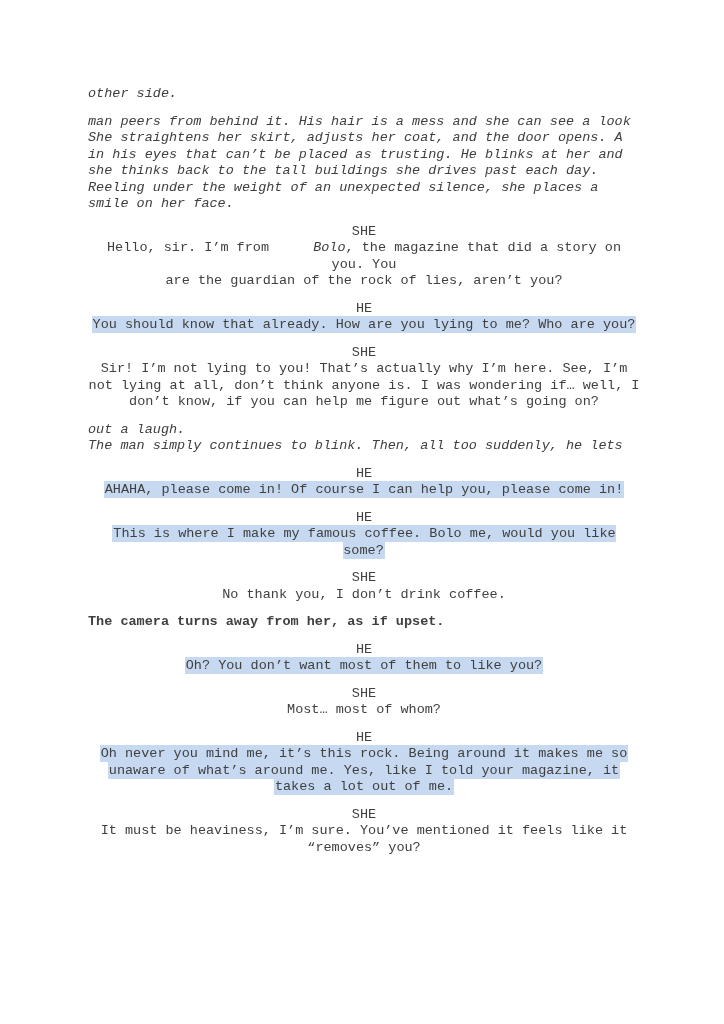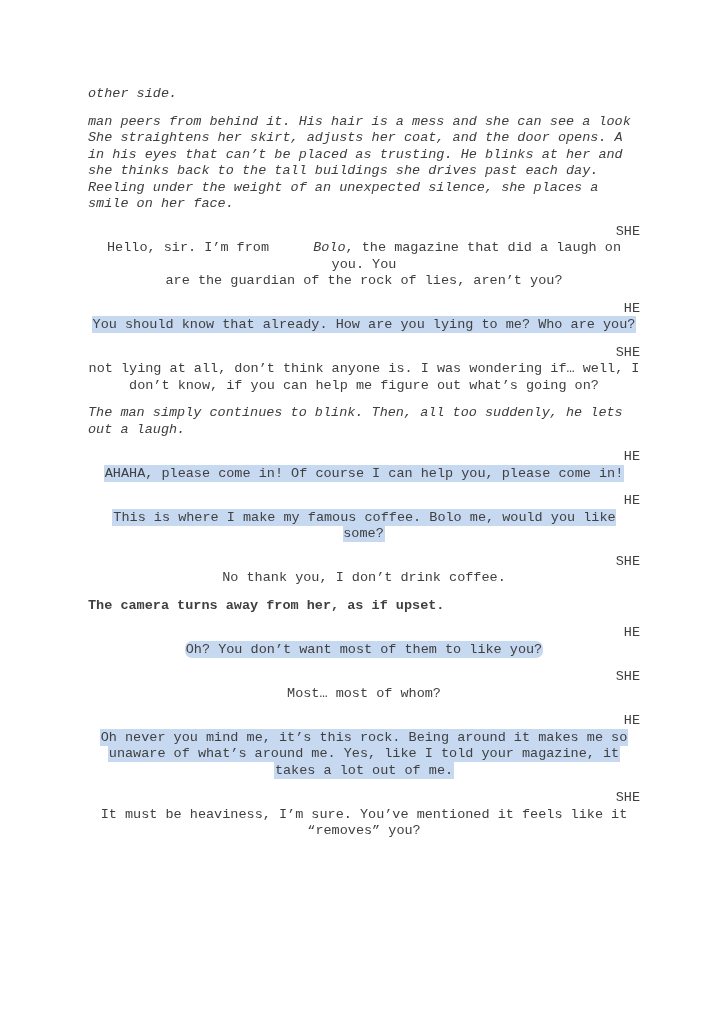--- a/index.html
+++ b/index.html
@@ -17,21 +17,21 @@
     overflow: hidden;
   }
   .content {
     padding: 86px 0 0 88px;
     width: 640px;
   }
   .block { margin-bottom: 11px; width: 552px; }
   .action { font-style: italic; text-align: left; }
   .camera { font-weight: bold; font-style: normal; text-align: left; }
   .cue { text-align: center; }
-  .char-name { text-align: right; }
+  .char-name { text-align: center; }
   .it { font-style: italic; margin-left: 36px; }
   .hl { background: #c7d9f1; padding: 1px 1px; }
   .line { min-height: 16.5px; }
 </style>
 </head>
 <body>
 
 <div class="page" style="background: rgb(255, 255, 255); color: rgb(64, 64, 64);">
   <div class="content">
 
@@ -43,38 +43,39 @@
       <div class="line">man peers from behind it. His hair is a mess and she can see a look</div>
       <div class="line">She straightens her skirt, adjusts her coat, and the door opens. A</div>
       <div class="line">in his eyes that can’t be placed as trusting. He blinks at her and</div>
       <div class="line">she thinks back to the tall buildings she drives past each day.</div>
       <div class="line">Reeling under the weight of an unexpected silence, she places a</div>
       <div class="line">smile on her face.</div>
     </div>
 
     <div class="block cue">
       <div class="line char-name">SHE</div>
-      <div class="line"><span>Hello, sir. I’m from </span><span class="it">Bolo</span><span>, the magazine that did a laugh on you. You</span></div>
+      <div class="line"><span>Hello, sir. I’m from </span><span class="it">Bolo</span><span>, the magazine that did a story on you. You</span></div>
       <div class="line">are the guardian of the rock of lies, aren’t you?</div>
     </div>
 
     <div class="block cue">
       <div class="line char-name">HE</div>
       <div class="line"><span class="hl" style="background: rgb(199, 217, 241);">You should know that already. How are you lying to me? Who are you?</span></div>
     </div>
 
     <div class="block cue">
       <div class="line char-name">SHE</div>
+      <div class="line">Sir! I’m not lying to you! That’s actually why I’m here. See, I’m</div>
       <div class="line">not lying at all, don’t think anyone is. I was wondering if… well, I</div>
       <div class="line">don’t know, if you can help me figure out what’s going on?</div>
     </div>
 
     <div class="block action">
+      <div class="line">out a laugh.</div>
       <div class="line">The man simply continues to blink. Then, all too suddenly, he lets</div>
-      <div class="line">out a laugh.</div>
     </div>
 
     <div class="block cue">
       <div class="line char-name">HE</div>
       <div class="line"><span class="hl" style="background: rgb(199, 217, 241);">AHAHA, please come in! Of course I can help you, please come in!</span></div>
     </div>
 
 
     <div class="block cue">
       <div class="line char-name">HE</div>
@@ -85,21 +86,21 @@
       <div class="line char-name">SHE</div>
       <div class="line">No thank you, I don’t drink coffee.</div>
     </div>
 
     <div class="block camera">
       <div class="line">The camera turns away from her, as if upset.</div>
     </div>
 
     <div class="block cue">
       <div class="line char-name">HE</div>
-      <div class="line"><span class="hl" style="background: rgb(199, 217, 241); border-radius: 7px;">Oh? You don’t want most of them to like you?</span></div>
+      <div class="line"><span class="hl" style="background: rgb(199, 217, 241);">Oh? You don’t want most of them to like you?</span></div>
     </div>
 
     <div class="block cue">
       <div class="line char-name">SHE</div>
       <div class="line">Most… most of whom?</div>
     </div>
 
     <div class="block cue">
       <div class="line char-name">HE</div>
       <div class="line"><span class="hl" style="background: rgb(199, 217, 241); text-align: center;">Oh never you mind me, it’s this rock. Being around it makes me so</span></div>

